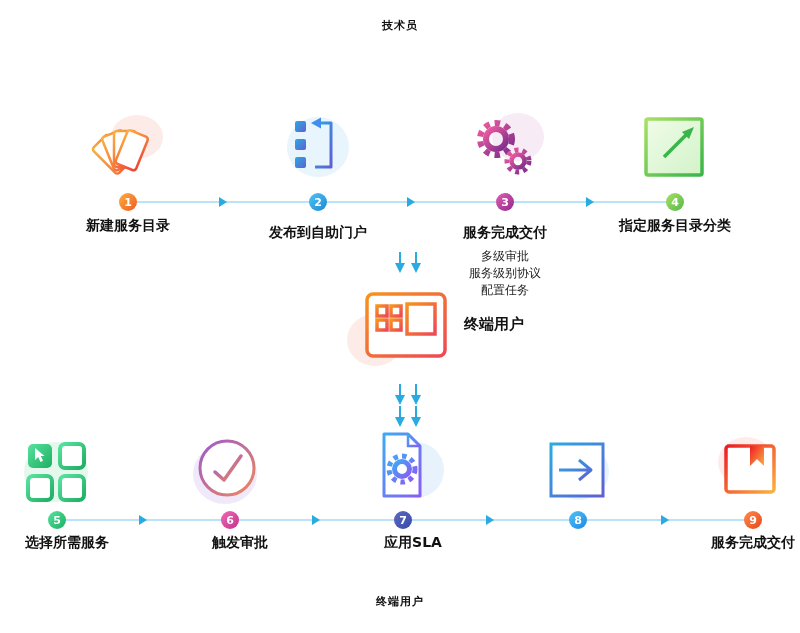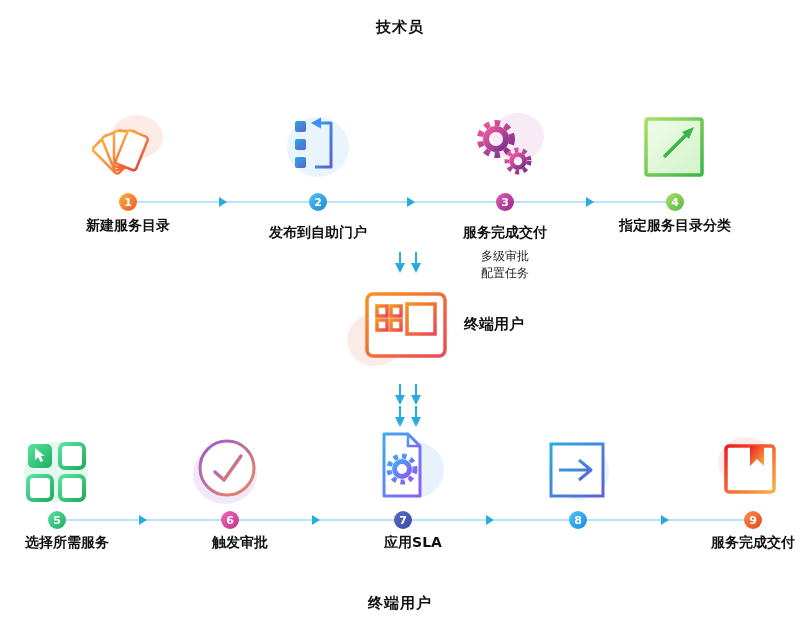--- a/index.html
+++ b/index.html
@@ -1,20 +1,20 @@
 <!DOCTYPE html>
 <html><head>
 <meta charset="utf-8">
 <style>
   html,body{margin:0;padding:0;background:#fff;}
   #canvas{
     position:relative;width:800px;height:633px;background:#ffffff;overflow:hidden;
     font-family:"DejaVu Sans","Liberation Sans",sans-serif;color:#111;
   }
-  .section-title{position:absolute;width:100%;text-align:center;font-size:15px;font-weight:bold;letter-spacing:1px;}
+  .section-title{position:absolute;width:100%;text-align:center;font-size:11px;font-weight:bold;letter-spacing:1px;}
   .timeline{position:absolute;height:2px;background:#b9e3f6;z-index:1;}
   .badge{
     position:absolute;width:18px;height:18px;border-radius:50%;z-index:3;
     color:#fff;font-size:11px;font-weight:bold;display:flex;align-items:center;justify-content:center;
   }
   .b1{background:linear-gradient(135deg,#fbb040,#f15a24);}
   .b2{background:linear-gradient(135deg,#4fc3f7,#1e88d2);}
   .b3{background:linear-gradient(135deg,#e060b0,#93278f);}
   .b4{background:linear-gradient(135deg,#a8e063,#54b948);}
   .b5{background:linear-gradient(135deg,#56e39f,#1fae62);}
@@ -139,20 +139,21 @@
   <div class="badge b1" style="left:119px;top:193px;">1</div>
   <div class="badge b2" style="left:309px;top:193px;">2</div>
   <div class="badge b3" style="left:496px;top:193px;">3</div>
   <div class="badge b4" style="left:666px;top:193px;">4</div>
 
   <div class="step-label" style="left:48px;top:217px;">新建服务目录</div>
   <div class="step-label" style="left:238px;top:224px;">发布到自助门户</div>
   <div class="step-label" style="left:425px;top:224px;">
     <span>服务完成交付</span>
     <span class="sub-label" style="margin-top:6px;">多级审批</span>
+    <span class="sub-label">服务级别协议</span>
     <span class="sub-label">配置任务</span>
   </div>
   <div class="step-label" style="left:595px;top:217px;">指定服务目录分类</div>
 
   <div class="icon-box" style="left:386px;top:250px;">
     <svg width="44" height="26" viewBox="0 0 44 26">
       <line x1="14" y1="2" x2="14" y2="14" stroke="#29abe2" stroke-width="2"></line>
       <polygon points="9,13 19,13 14,23" fill="#29abe2"></polygon>
       <line x1="30" y1="2" x2="30" y2="14" stroke="#29abe2" stroke-width="2"></line>
       <polygon points="25,13 35,13 30,23" fill="#29abe2"></polygon>

